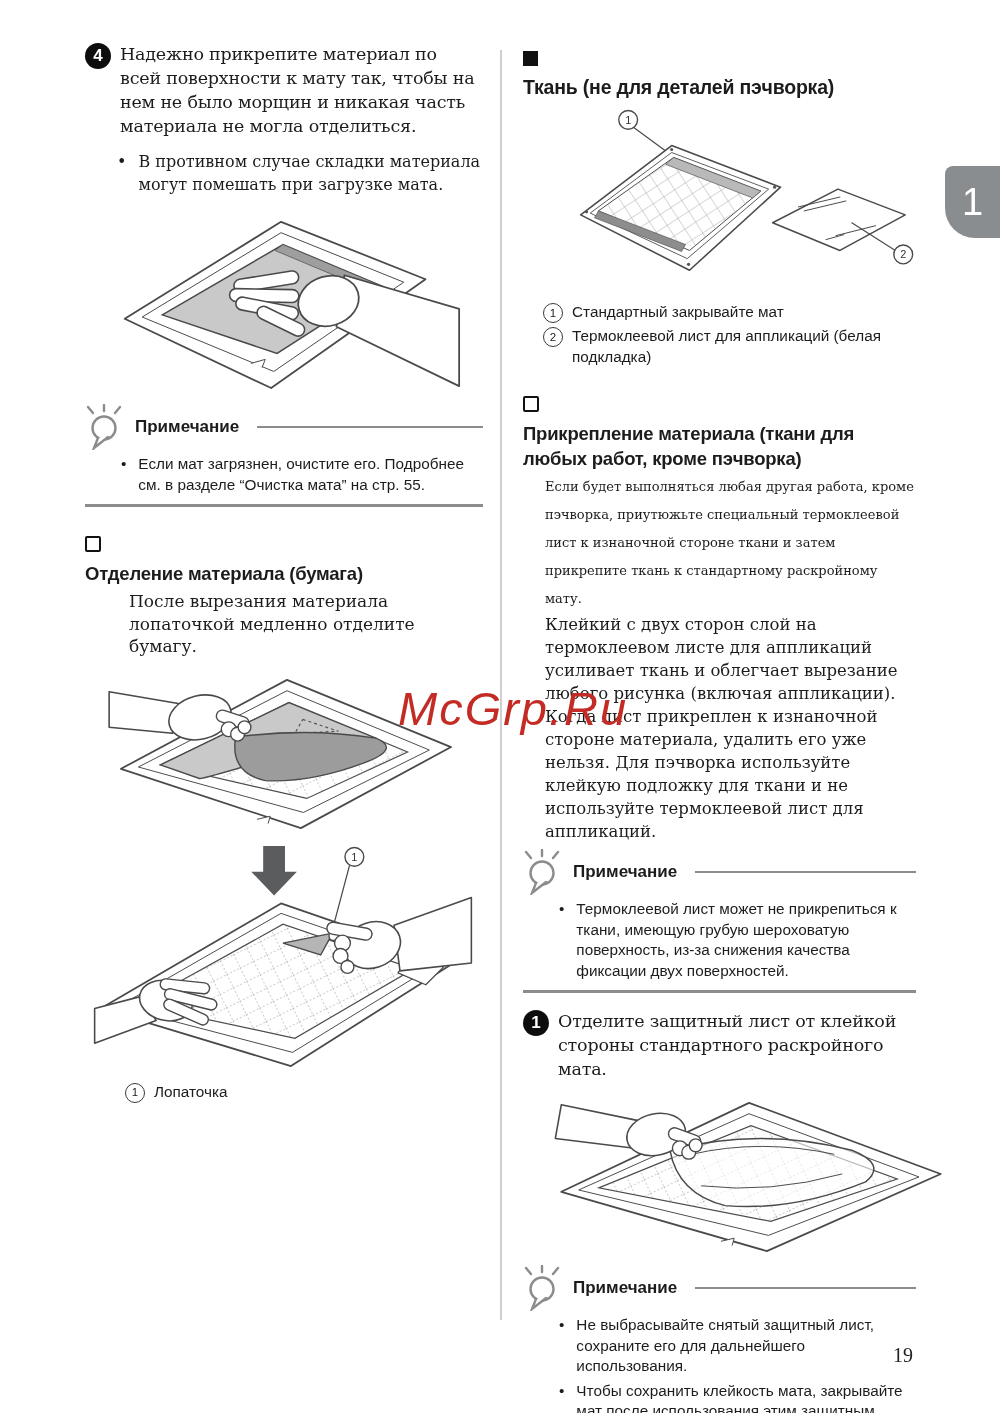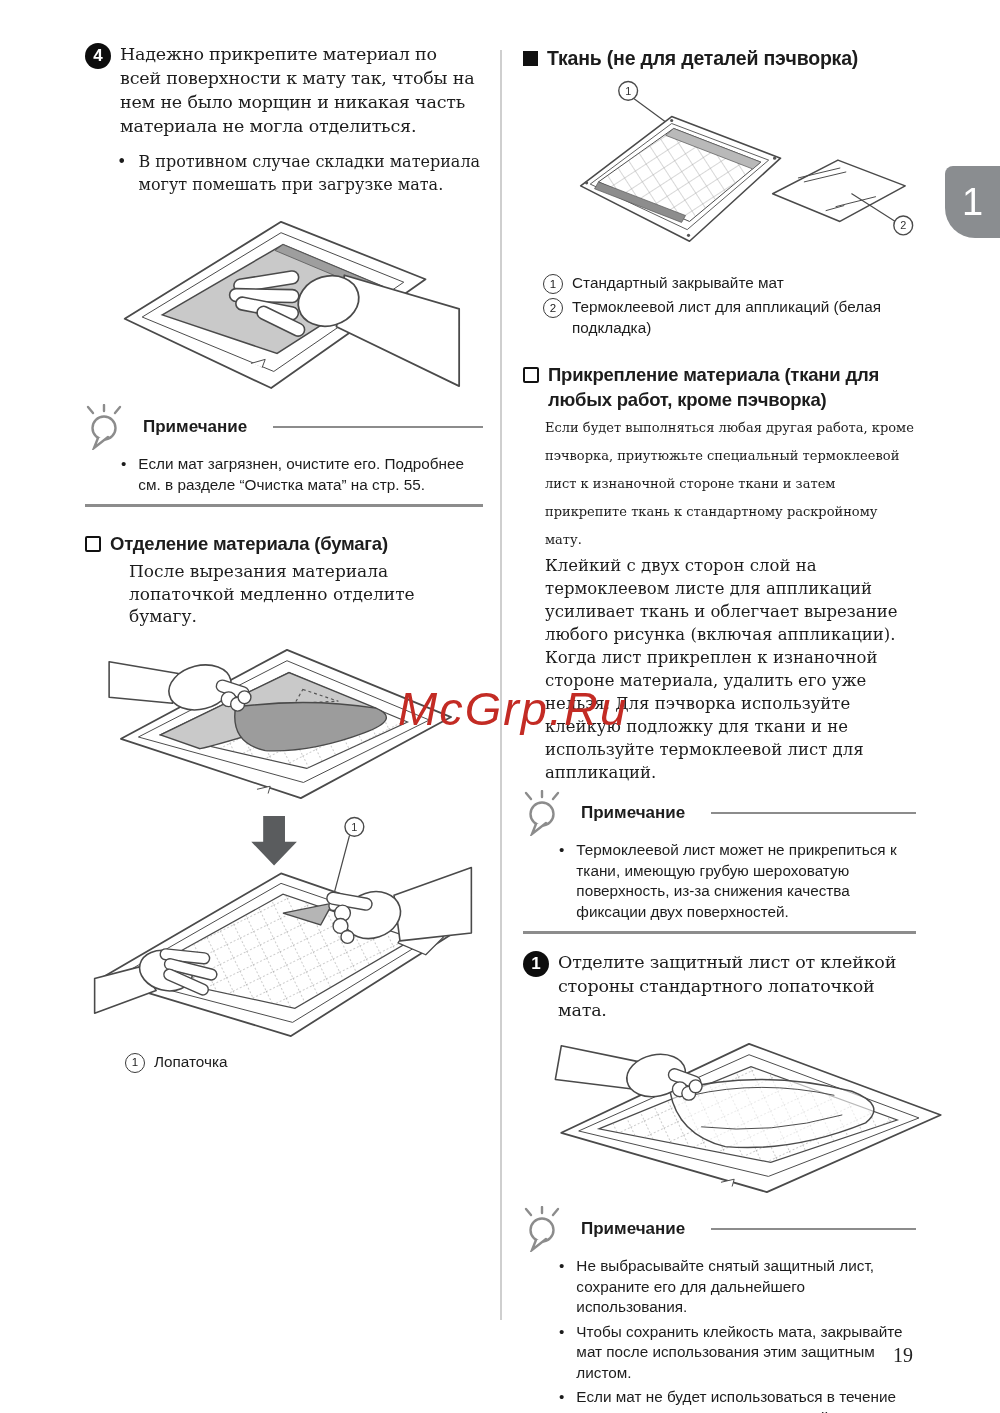--- a/index.html
+++ b/index.html
@@ -18,28 +18,28 @@
            font-weight:700;font-size:17px;display:flex;align-items:center;justify-content:center;margin-top:1px;}
   .steptext{font-family:"DejaVu Serif",serif;font-weight:400;font-size:17.5px;line-height:24px;letter-spacing:-0.2px;}
 
   .serif{font-family:"DejaVu Serif",serif;font-size:16px;line-height:22.5px;}
   .bullet-row{display:flex;gap:12px;margin:13px 0 0 32px;}
   .bullet-dot{flex:0 0 auto;}
 
   .fig{display:block;}
 
   .note{margin-top:10px;}
-  .note-head{display:flex;align-items:center;gap:20px;text-align:right;}
+  .note-head{display:flex;align-items:center;gap:12px;text-align:right;}
   .note-title{font-weight:700;font-size:17px;white-space:nowrap;}
   .note-rule{flex:1;height:2px;background:#8c8c8c;margin-left:6px;}
   .note-body{margin:4px 0 0 36px;}
   .note-item{display:flex;gap:12px;font-size:15.3px;line-height:20.5px;margin-top:4px;}
   .note-bot{height:3px;background:#8c8c8c;margin-top:9px;}
 
-  .sect{display:flex;gap:9px;margin-top:24px;align-items:flex-start;}
+  .sect{display:flex;gap:9px;margin-top:24px;align-items:flex-start;flex-direction:column;}
   .sq-open{flex:0 0 auto;width:12px;height:12px;border:2.5px solid #111;margin-top:5px;border-radius:2px;}
   .sq-fill{flex:0 0 auto;width:15px;height:15px;background:#111;margin-top:5px;}
   .sect-title{font-weight:700;font-size:18.5px;line-height:25px;letter-spacing:-0.2px;}
 
   .body-ind{margin-left:44px;margin-top:4px;}
   .body-r{margin-left:22px;margin-top:2px;}
 
   .cnum{display:inline-flex;flex:0 0 auto;width:18px;height:18px;border:1.4px solid #3a3a3a;border-radius:50%;
         align-items:center;justify-content:center;font-size:11.5px;margin-right:9px;margin-top:1px;background:#fff;}
   .callout-row{display:flex;font-size:15.3px;line-height:20.5px;margin-top:3px;}
@@ -264,21 +264,21 @@
           <span>Термоклеевой лист может не прикрепиться к ткани, имеющую грубую шероховатую поверхность, из-за снижения качества фиксации двух поверхностей.</span>
         </div>
       </div>
       <div class="note-bot"></div>
     </div>
 
     <div class="step" style="margin-top:16px">
       <div class="stepnum">
         <span>1</span>
       </div>
-      <div class="steptext">Отделите защитный лист от клейкой стороны стандартного лопаточкой мата.</div>
+      <div class="steptext">Отделите защитный лист от клейкой стороны стандартного раскройного мата.</div>
     </div>
 
     <svg class="fig" width="400" height="166" viewBox="0 0 400 168" style="margin:10px 0 0 28px">
       <defs>
         <pattern id="gD" width="15" height="15" patternUnits="userSpaceOnUse" patternTransform="rotate(-25)">
           <path d="M0,0H15M0,0V15" stroke="#9a9a9a" stroke-width="1" stroke-dasharray="2,2" fill="none"></path>
         </pattern>
       </defs>
       <polygon class="w" stroke-width="1.8" points="8,102 198,12 392,84 216,162"></polygon>
       <polygon class="s" stroke-width="1" points="26,100 198,23 370,87 218,146"></polygon>

